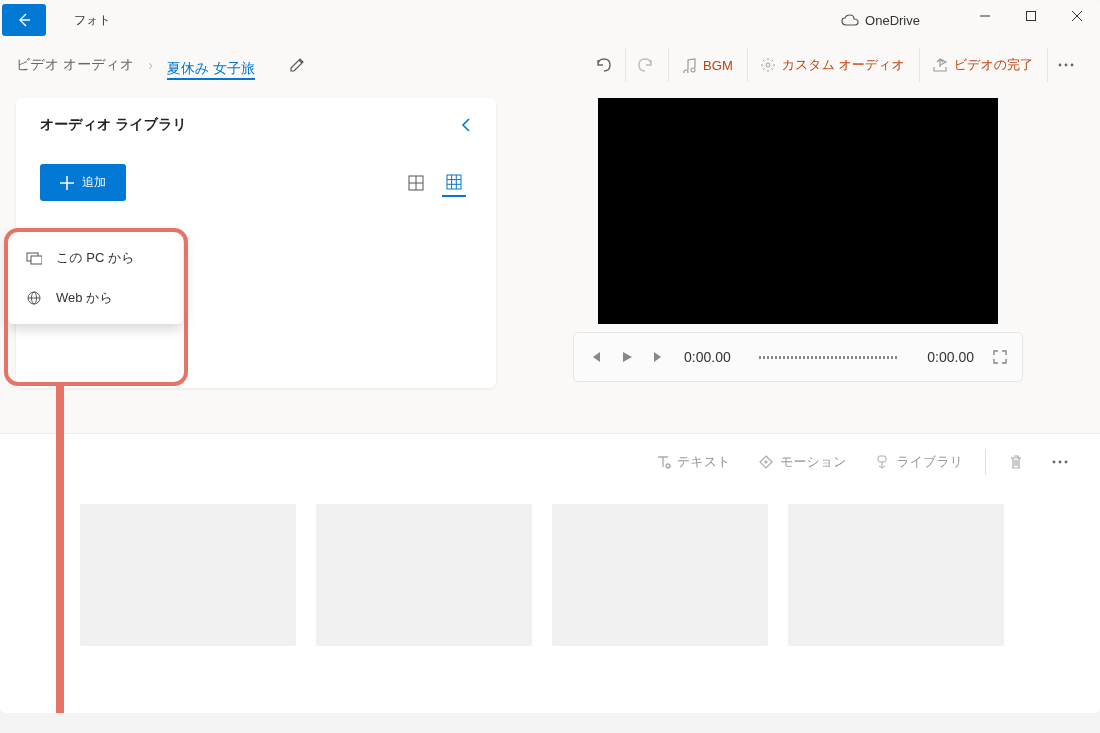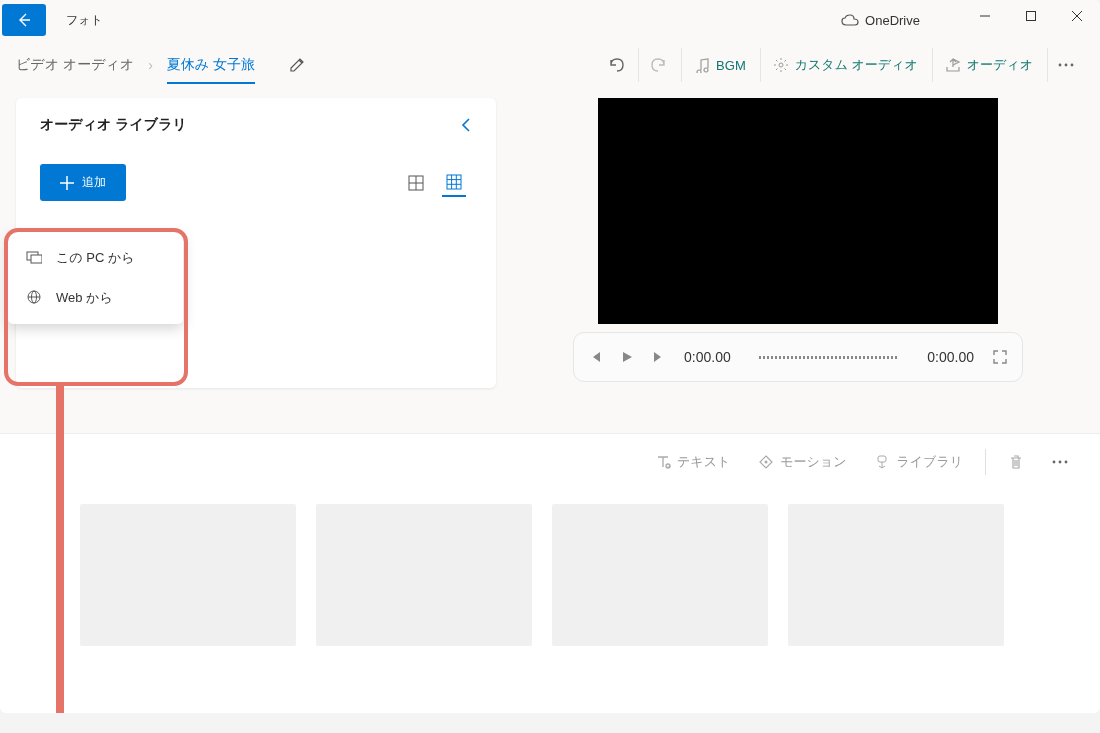--- a/index.html
+++ b/index.html
@@ -1,55 +1,55 @@
 <!DOCTYPE html>
 <html><head>
 <meta charset="utf-8">
 <style>
   * { box-sizing: border-box; margin: 0; padding: 0; }
   body { font-family: "Yu Gothic UI", "Segoe UI", sans-serif; background: #f4f4f4; width: 1100px; height: 733px; overflow: hidden; position: relative; }
   .window { position: relative; width: 1100px; height: 713px; background: #faf9f8; border-radius: 6px; overflow: hidden; }
   .titlebar { height: 40px; display: flex; align-items: center; background: #faf9f8; position: relative; }
   .back-btn { width: 44px; height: 32px; background: #0078d4; color: #fff; display: flex; align-items: center; justify-content: center; margin: 0 0 0 2px; border-radius: 3px; }
-  .app-title { font-size: 12px; margin-left: 20px; color: #333; }
+  .app-title { font-size: 12px; margin-left: 28px; color: #333; }
   .onedrive { position: absolute; right: 180px; display: flex; align-items: center; gap: 6px; font-size: 13px; color: #333; }
   .win-controls { position: absolute; right: 0; top: 0; display: flex; }
   .win-btn { width: 46px; height: 32px; display: flex; align-items: center; justify-content: center; color: #333; }
   .toolbar { height: 50px; display: flex; align-items: center; padding: 0 16px; background: #faf9f8; }
   .breadcrumb { display: flex; align-items: center; gap: 14px; font-size: 14px; color: #666; }
   .breadcrumb .chev { color: #bbb; }
-  .project-name { color: #0078d4; border-bottom: 2px solid #0078d4; padding-bottom: 8px; margin-bottom: -10px; }
+  .project-name { color: #0078d4; border-bottom: 2px solid #0078d4; padding-bottom: 0; margin-bottom: -10px; }
   .edit-icon { margin-left: 20px; color: #555; }
   .toolbar-right { margin-left: auto; display: flex; align-items: center; gap: 2px; }
-  .tool-btn { display: flex; align-items: center; gap: 6px; padding: 6px 12px; font-size: 13px; color: #0f766e; border-left: 1px solid #e5e5e5; height: 34px; }
+  .tool-btn { display: flex; align-items: center; gap: 6px; padding: 6px 12px; font-size: 13px; color: #c2410c; border-left: 1px solid #e5e5e5; height: 34px; }
   .tool-btn.first { border-left: none; }
   .tool-btn.iconly { padding: 6px 10px; }
 
   .content { display: flex; height: calc(100% - 90px - 280px); padding: 8px 16px 0 16px; gap: 16px; }
 
   .library-panel { width: 480px; background: #fff; border-radius: 6px; box-shadow: 0 1px 3px rgba(0,0,0,0.08); padding: 18px 24px; position: relative; height: 290px; }
   .lib-header { display: flex; align-items: center; justify-content: space-between; }
   .lib-title { font-size: 14px; font-weight: 600; color: #222; }
   .collapse-icon { color: #0078d4; font-size: 18px; }
   .lib-controls { display: flex; align-items: center; justify-content: space-between; margin-top: 30px; }
   .add-btn { background: #0078d4; color: #fff; font-size: 12px; padding: 10px 20px; border-radius: 3px; display: flex; align-items: center; gap: 8px; }
   .view-toggles { display: flex; gap: 14px; margin-right: 6px; }
   .view-btn { width: 24px; height: 28px; display: flex; align-items: center; justify-content: center; color: #555; }
   .view-btn.active { border-bottom: 2px solid #0078d4; color: #0078d4; }
 
   .dropdown-menu { position: absolute; top: 232px; left: 8px; width: 175px; background: #fff; border-radius: 5px; box-shadow: 0 4px 14px rgba(0,0,0,0.18); padding: 6px 0; z-index: 20; }
-  .menu-item { display: flex; gap: 14px; padding: 11px 18px; font-size: 13px; color: #333; }
+  .menu-item { display: flex; align-items: center; gap: 14px; padding: 11px 18px; font-size: 13px; color: #333; }
   .menu-item svg { flex-shrink: 0; }
 
   .highlight-box { position: absolute; top: 228px; left: 4px; width: 184px; height: 158px; border: 4px solid #e57368; border-radius: 14px; z-index: 30; pointer-events: none; }
   .highlight-tail { position: absolute; top: 384px; left: 56px; width: 8px; height: 348px; background: #e57368; z-index: 30; }
 
   .preview-panel { flex: 1; display: flex; flex-direction: column; align-items: center; padding-top: 0; }
   .video-preview { width: 400px; height: 226px; background: #000; }
-  .playback-bar { width: 450px; height: 50px; margin-top: 8px; border: 1px solid #e6e6e6; border-radius: 11px; display: flex; align-items: center; padding: 0 14px; gap: 18px; background: #fbfbfb; }
+  .playback-bar { width: 450px; height: 50px; margin-top: 8px; border: 1px solid #e6e6e6; border-radius: 5px; display: flex; align-items: center; padding: 0 14px; gap: 18px; background: #fbfbfb; }
   .time { font-size: 14px; color: #333; }
   .scrub { flex: 1; height: 3px; background: repeating-linear-gradient(90deg,#888 0,#888 2px,transparent 2px,transparent 4px); margin: 0 10px; }
 
   .storyboard-section { position: absolute; bottom: 0; left: 0; right: 0; height: 280px; background: #fff; border-top: 1px solid #eee; }
   .storyboard-toolbar { display: flex; align-items: center; justify-content: flex-end; padding: 10px 20px; gap: 4px; height: 56px; }
   .sb-tool { display: flex; align-items: center; gap: 6px; font-size: 13px; color: #999; padding: 4px 12px; }
   .sb-divider { width: 1px; height: 26px; background: #e0e0e0; margin: 0 6px; }
   .thumbs { display: flex; gap: 20px; padding: 14px 80px; }
   .thumb { width: 216px; height: 142px; background: #f0f0f0; border-radius: 2px; }
 
@@ -127,21 +127,21 @@
             <circle cx="8" cy="8" r="2" stroke="#999" fill="none"></circle>
             <path d="M8 1 L8 3 M8 13 L8 15 M1 8 L3 8 M13 8 L15 8 M3 3 L4.5 4.5 M11.5 11.5 L13 13 M13 3 L11.5 4.5 M4.5 11.5 L3 13" stroke="#999"></path>
           </svg>
         <span>カスタム オーディオ</span>
       </div>
       <div class="tool-btn">
         <svg width="16" height="16" viewBox="0 0 16 16">
             <path d="M2 10 L2 14 L14 14 L14 10 M8 2 L8 10 M5 5 L8 2 L11 5" stroke="#999" fill="none" stroke-width="1.2" transform="rotate(0 8 8)"></path>
             <path d="M8 2 L14 5 L8 8" stroke="#999" fill="none" stroke-width="1.2"></path>
           </svg>
-        <span>オーディオ</span>
+        <span>ビデオの完了</span>
       </div>
       <div class="tool-btn iconly">
         <svg width="16" height="4" viewBox="0 0 16 4">
             <circle cx="2" cy="2" r="1.4" fill="#666"></circle>
             <circle cx="8" cy="2" r="1.4" fill="#666"></circle>
             <circle cx="14" cy="2" r="1.4" fill="#666"></circle>
           </svg>
       </div>
     </div>
   </div>

